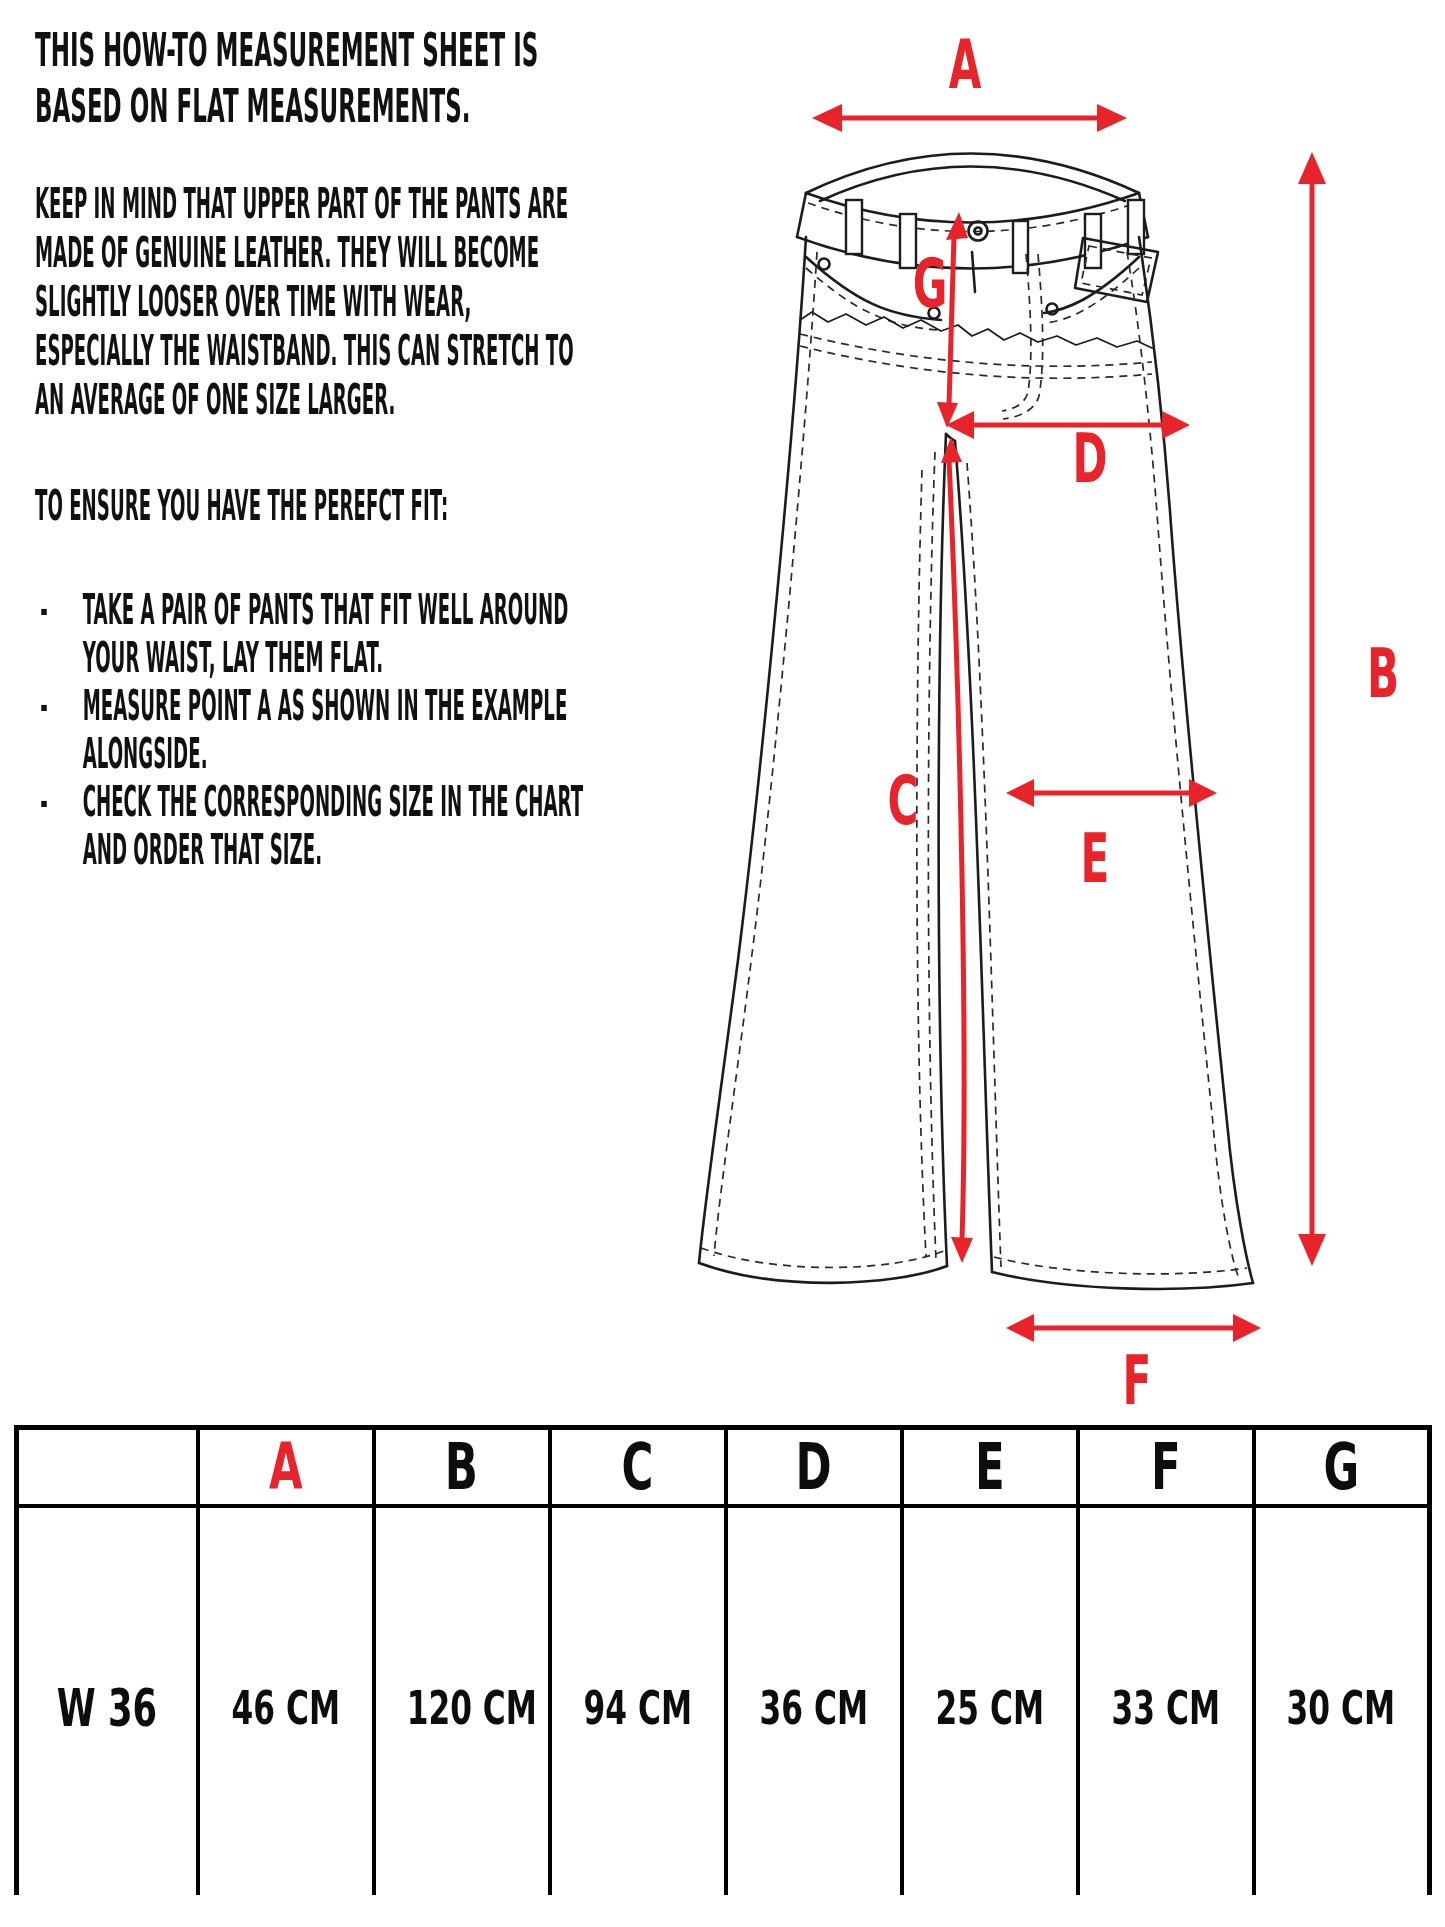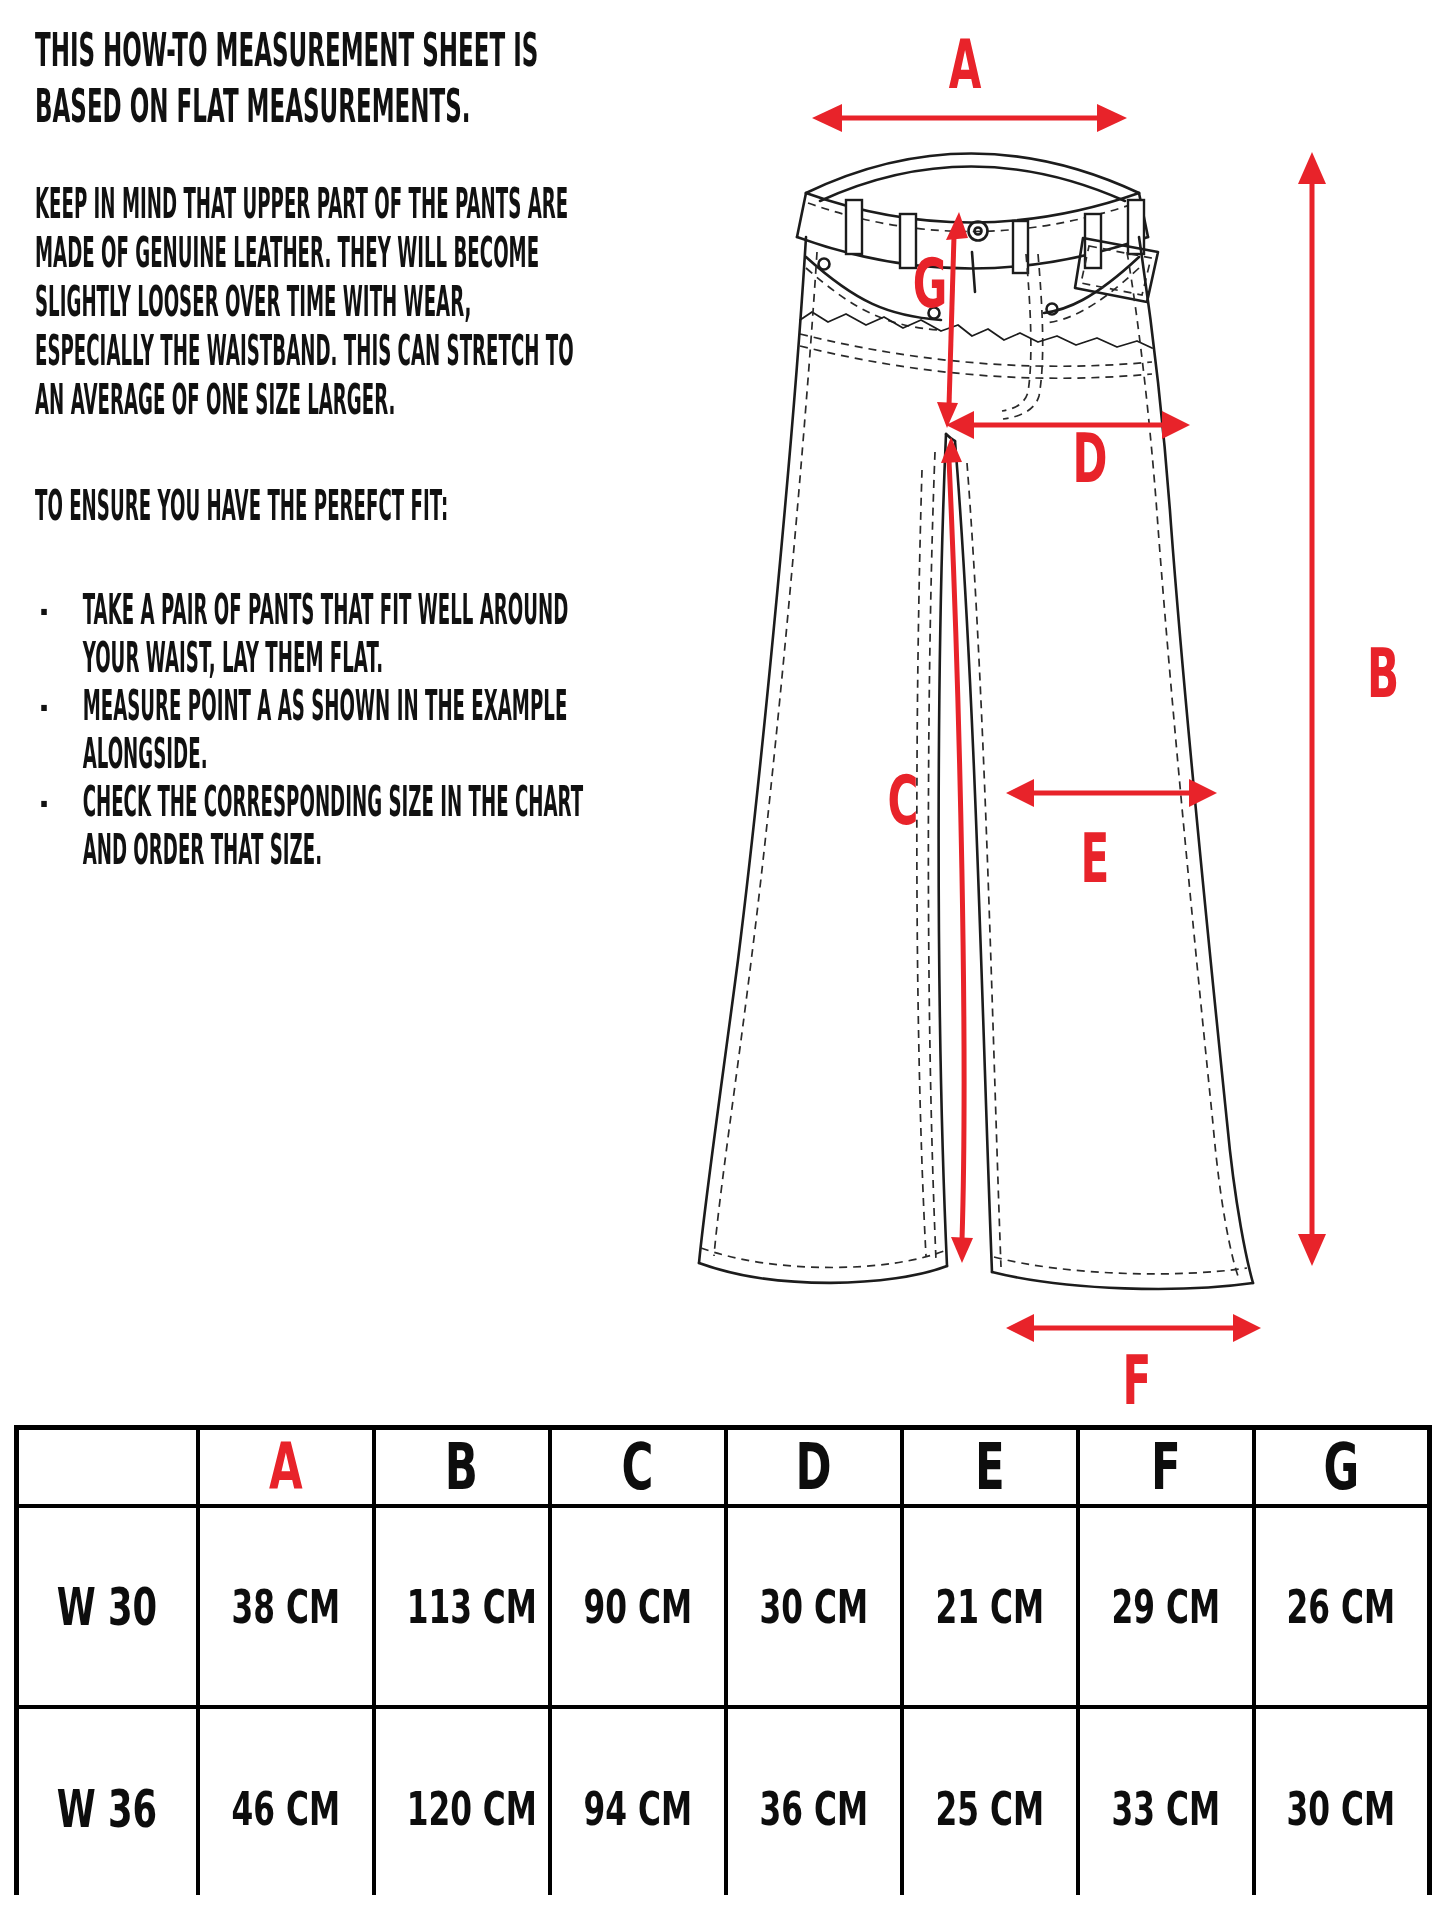--- a/index.html
+++ b/index.html
@@ -202,30 +202,20 @@
             <th><span class="cellv headv">B</span></th>
             <th><span class="cellv headv">C</span></th>
             <th><span class="cellv headv">D</span></th>
             <th><span class="cellv headv">E</span></th>
             <th><span class="cellv headv">F</span></th>
             <th><span class="cellv headv">G</span></th>
           </tr>
         </thead>
       <tbody>
           <tr>
-            <th><span class="cellv sizev">W 30</span></th>
-            <td><span class="cellv valv">38 CM</span></td>
-            <td><span class="cellv valv">113 CM</span></td>
-            <td><span class="cellv valv">90 CM</span></td>
-            <td><span class="cellv valv">30 CM</span></td>
-            <td><span class="cellv valv">21 CM</span></td>
-            <td><span class="cellv valv">29 CM</span></td>
-            <td><span class="cellv valv">26 CM</span></td>
-          </tr>
-          <tr>
             <th><span class="cellv sizev">W 36</span></th>
             <td><span class="cellv valv">46 CM</span></td>
             <td><span class="cellv valv">120 CM</span></td>
             <td><span class="cellv valv">94 CM</span></td>
             <td><span class="cellv valv">36 CM</span></td>
             <td><span class="cellv valv">25 CM</span></td>
             <td><span class="cellv valv">33 CM</span></td>
             <td><span class="cellv valv">30 CM</span></td>
           </tr>
         </tbody>

